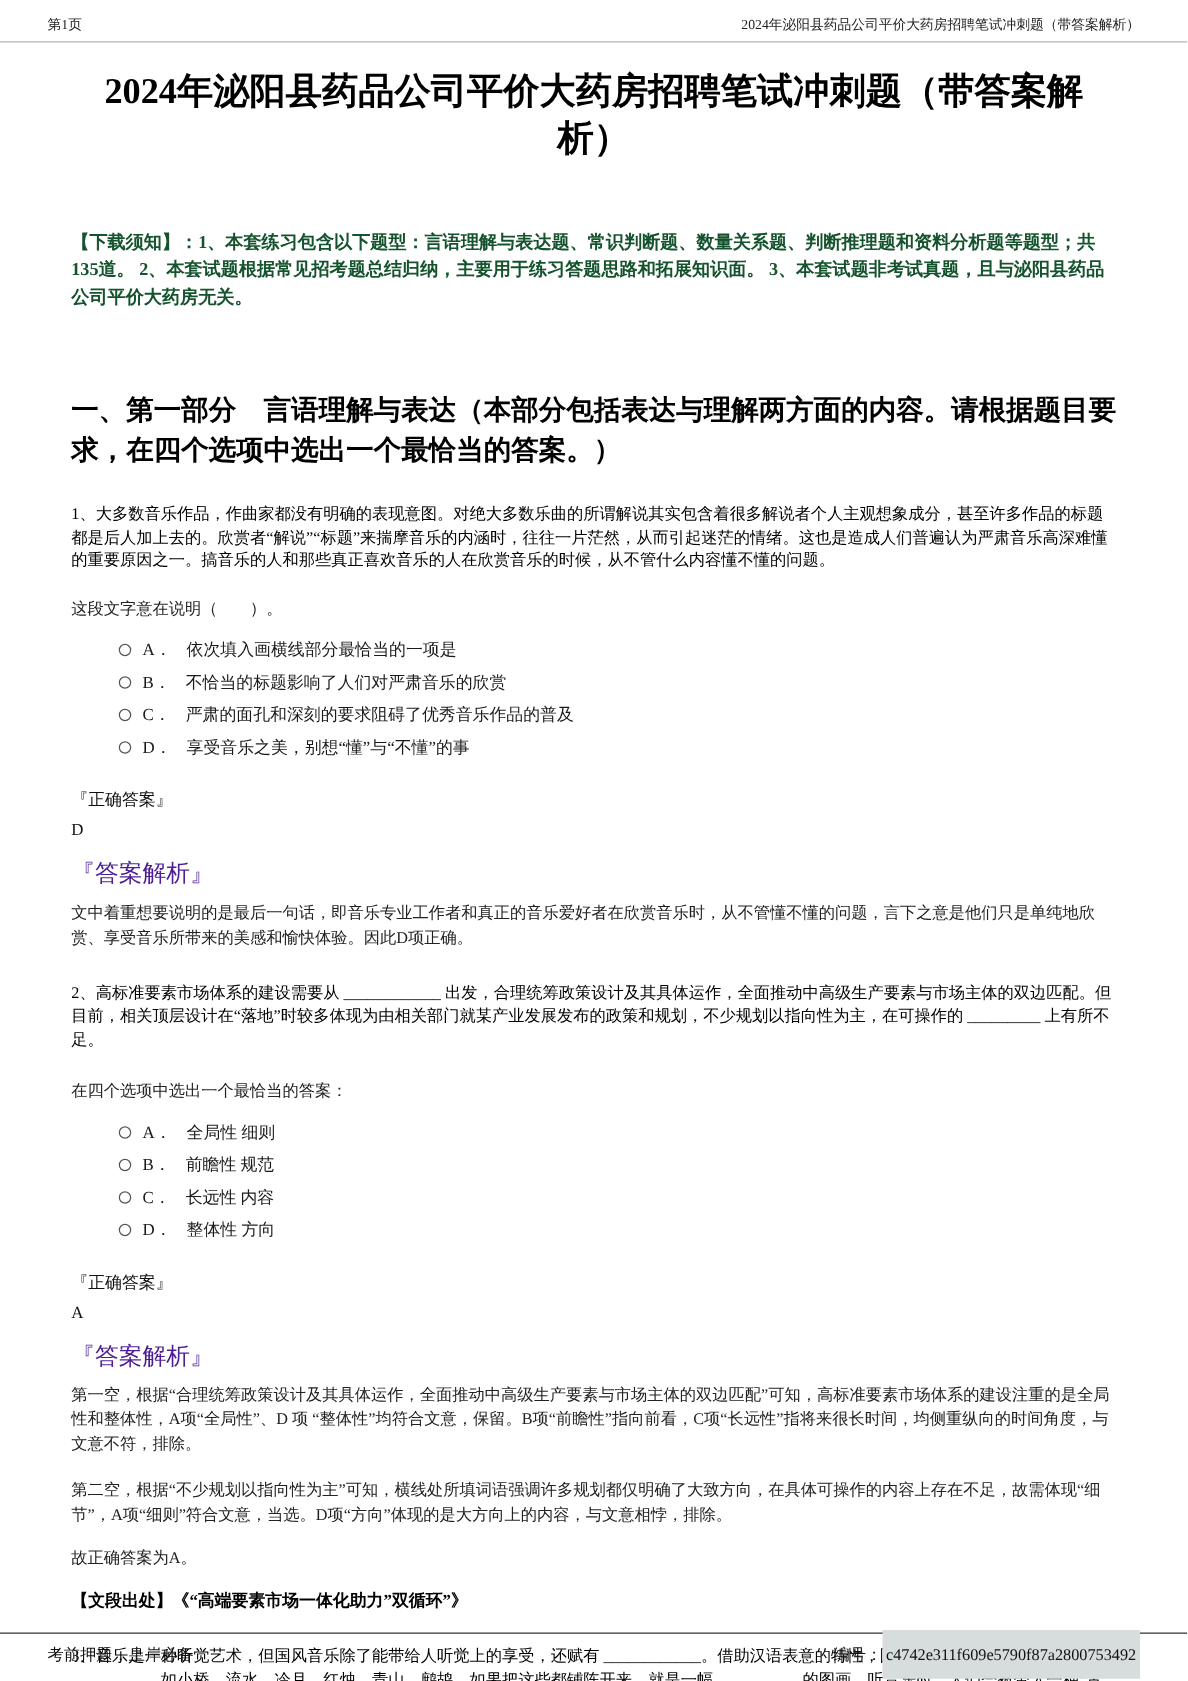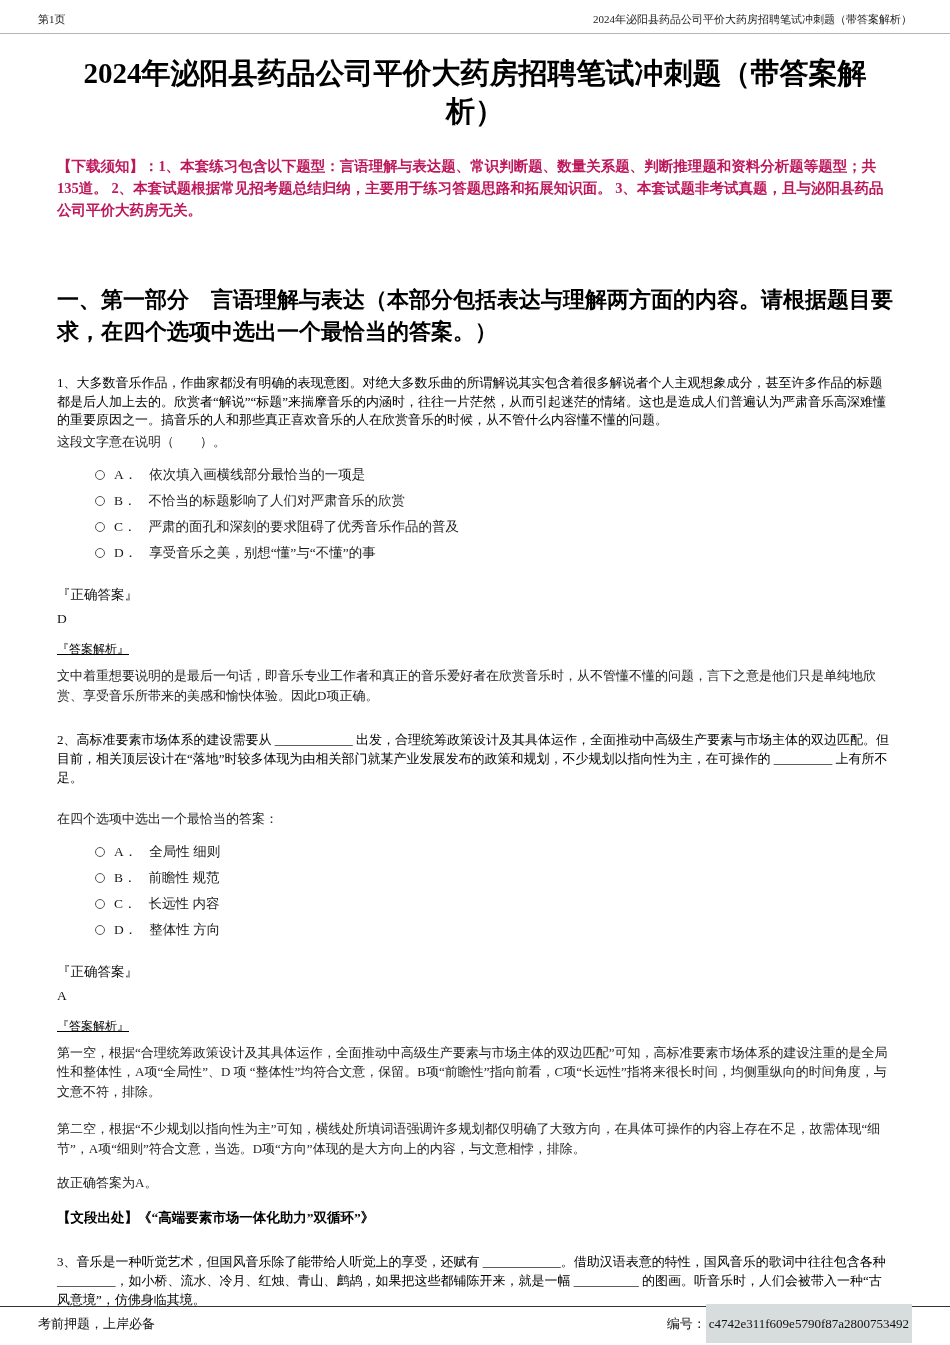--- a/index.html
+++ b/index.html
@@ -30,41 +30,41 @@
   .content { padding: 0 57px; }
   .doc-title {
     margin: 20px 14px 0;
     font-size: 29px;
     font-weight: 700;
     text-align: center;
     line-height: 1.32;
     color: #000;
   }
   .notice {
-    margin-top: 24px;
+    margin-top: 52px;
     font-size: 14.5px;
     font-weight: 600;
     line-height: 1.55;
-    color: #be185d;
+    color: #14532d;
   }
   .section-heading {
     margin-top: 62px;
     font-size: 22px;
     font-weight: 700;
     line-height: 1.45;
     color: #000;
   }
   .question { margin-top: 26px; }
   .stem {
     font-size: 13px;
     line-height: 1.45;
     color: #000000;
   }
   .prompt {
-    margin-top: 3px;
+    margin-top: 20px;
     font-size: 13px;
     color: #222;
   }
   .prompt-spaced { margin-top: 22px; }
   .options { margin: 11px 0 0 38px; }
   .option {
     display: flex;
     align-items: center;
     height: 26px;
     font-size: 13.5px;
@@ -76,21 +76,21 @@
     border: 1.4px solid #555;
     border-radius: 50%;
     background: #fff;
     flex: none;
     margin-right: 9px;
   }
   .opt-label { margin-right: 12px; }
   .answer-block { margin-top: 20px; }
   .ans-label { font-size: 13.5px; color: #111; }
   .ans-value { margin-top: 7px; font-size: 13.5px; color: #111; }
-  .analysis-label { margin-top: 14px; font-size: 12px; color: #000000; text-decoration: underline; }
+  .analysis-label { margin-top: 14px; font-size: 19px; color: #4c1d95; }
   .analysis {
     margin-top: 8px;
     font-size: 13px;
     line-height: 1.5;
     color: #222;
   }
   .analysis + .analysis { margin-top: 18px; }
   .conclusion { margin-top: 16px; font-size: 13px; color: #222; }
   .source { margin-top: 17px; font-size: 13.5px; font-weight: 700; color: #000; }
   

